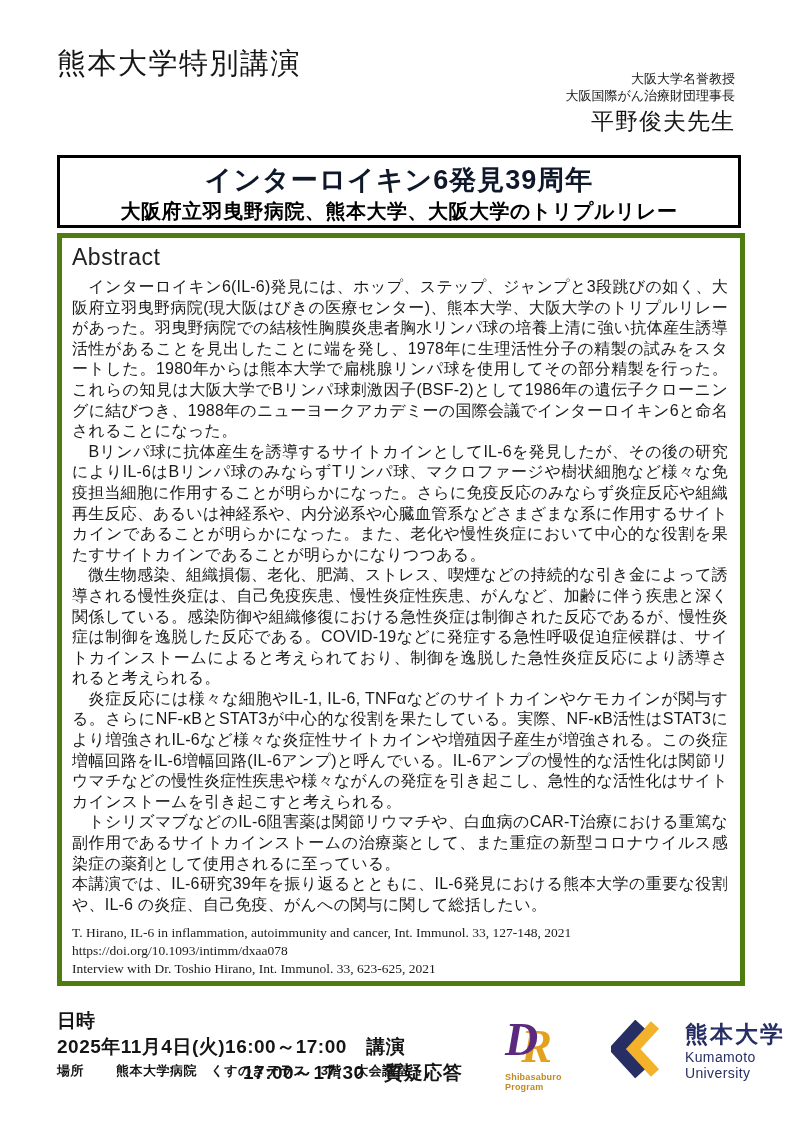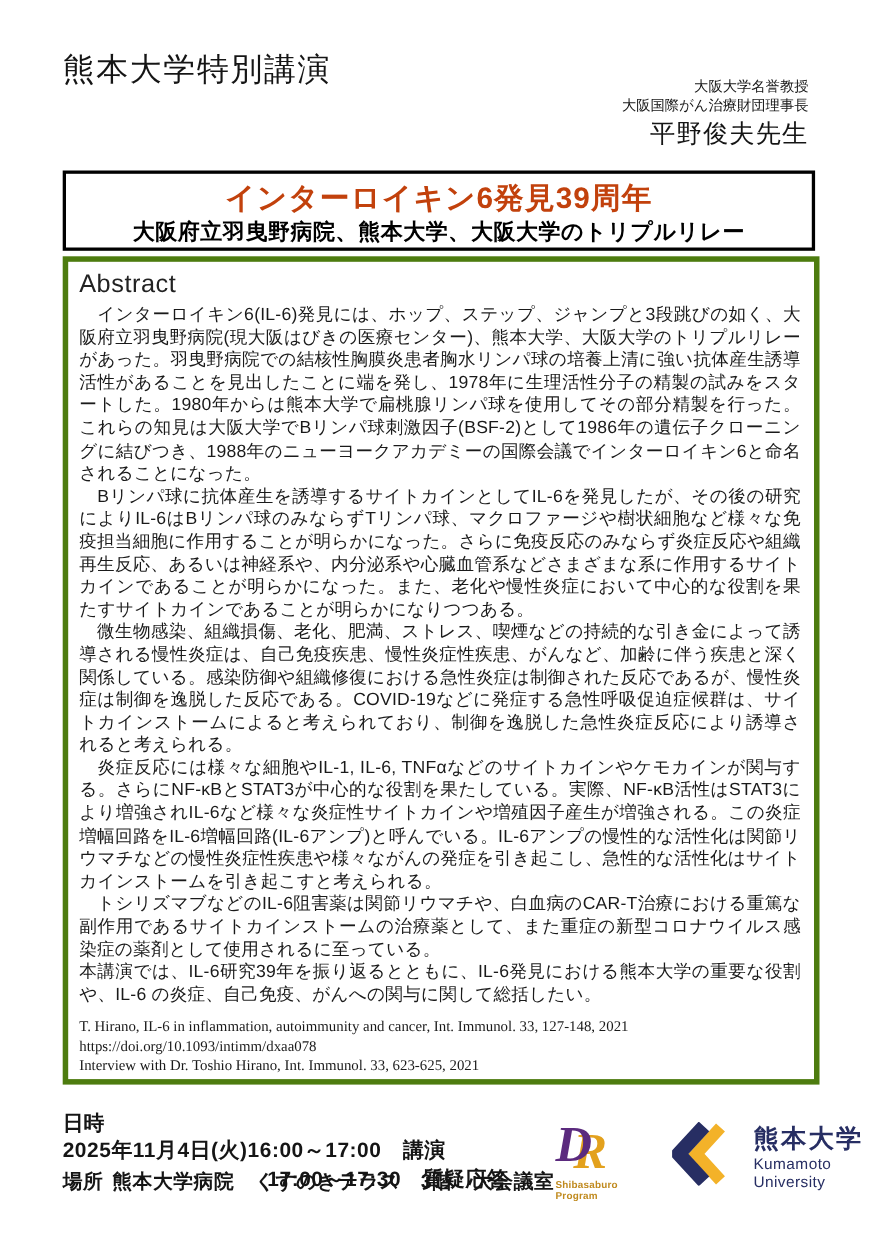--- a/index.html
+++ b/index.html
@@ -13,21 +13,21 @@
   }
   .speaker-block{
     position:absolute;right:59px;top:70px;text-align:right;color:#151515;
   }
   .speaker-block .t{font-size:13px;line-height:17px;}
   .speaker-block .n{font-size:23px;line-height:30px;margin-top:2px;letter-spacing:1px;}
   .banner{
     position:absolute;left:57px;top:155px;width:684px;height:73px;box-sizing:border-box;
     border:3px solid #000;text-align:center;padding-top:4px;background:#fff;
   }
-  .banner .bt{font-size:27px;font-weight:700;line-height:36px;letter-spacing:1px;color:#c2410c;}
+  .banner .bt{font-size:27px;font-weight:700;line-height:36px;letter-spacing:1px;color:#0f172a;}
   .banner .bs{font-size:20px;font-weight:700;line-height:26px;letter-spacing:0.5px;color:#000;}
   .abstract-box{
     position:absolute;left:57px;top:233px;width:688px;height:753px;box-sizing:border-box;
     border:5px solid #4d7c0f;padding:4px 12px 6px 10px;overflow:hidden;background:#fff;
   }
   .abstract-heading{
     font-size:23px;font-weight:400;color:#222;margin:2px 0 6px 0;letter-spacing:0.5px;
   }
   .abstract-box p{
     margin:0;font-size:16px;line-height:20.6px;text-align:justify;color:#1a1a1a;
@@ -38,22 +38,22 @@
     font-size:13.5px;line-height:18px;color:#1a1a1a;
   }
   .refs div{white-space:nowrap;}
   .footer-when{
     position:absolute;left:57px;top:1008px;display:flex;
     font-size:19px;font-weight:700;color:#151515;flex-direction:column;
   }
   .footer-when .lines div{line-height:26px;letter-spacing:0.5px;}
   .footer-when .q{padding-left:186px;}
   .footer-where{
-    position:absolute;left:57px;top:1062px;display:flex;gap:8px;
-    font-size:18px;font-weight:700;color:#151515;letter-spacing:0.5px;
+    position:absolute;left:57px;top:1062px;display:flex;gap:32px;
+    font-size:13px;font-weight:700;color:#151515;letter-spacing:0.5px;
   }
   .logos{
     position:absolute;left:505px;top:1012px;display:flex;align-items:flex-start;gap:24px;
   }
   .dr-logo{width:96px;}
   .dr-letters{
     position:relative;height:56px;font-family:"Liberation Serif","DejaVu Serif",serif;
     font-style:italic;font-weight:700;font-size:46px;line-height:56px;
   }
   .dr-letters .d{color:#5b2a7e;position:relative;z-index:2;}

